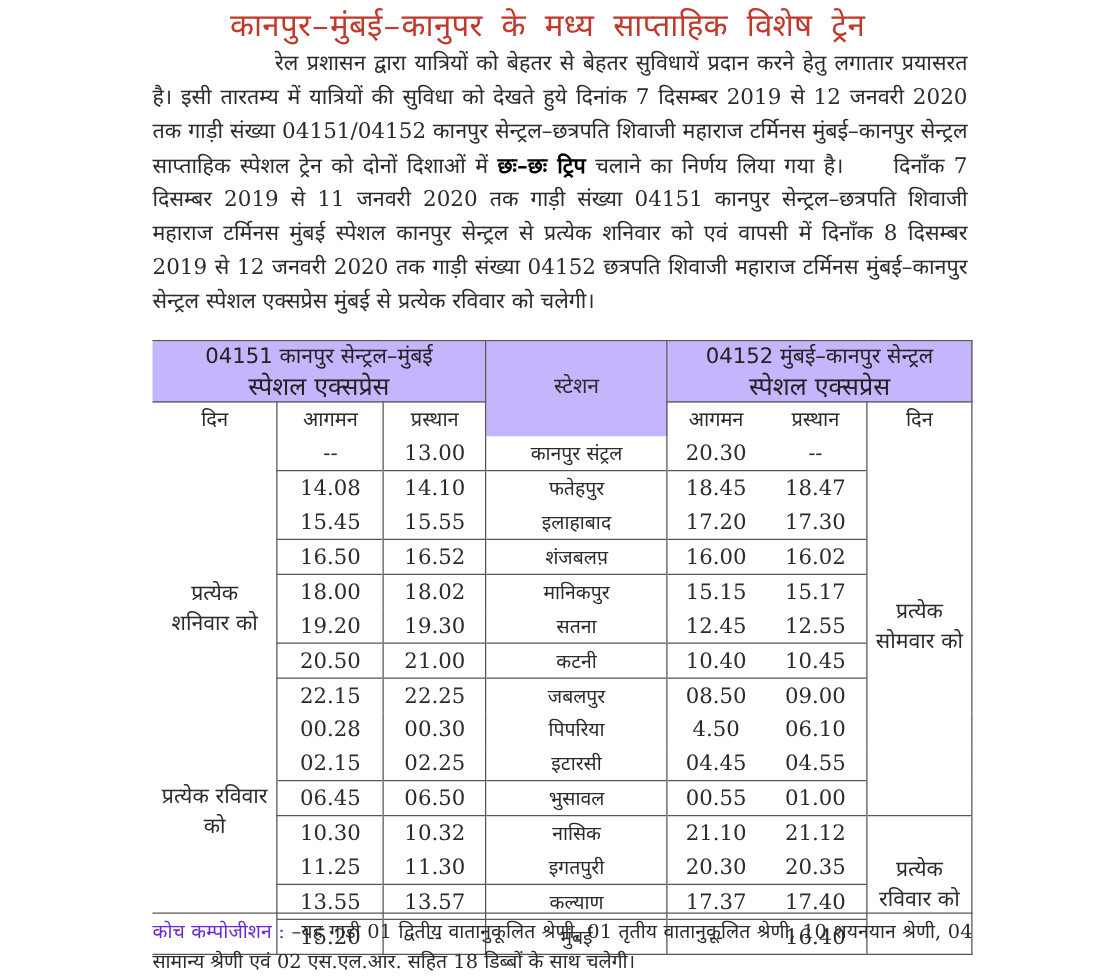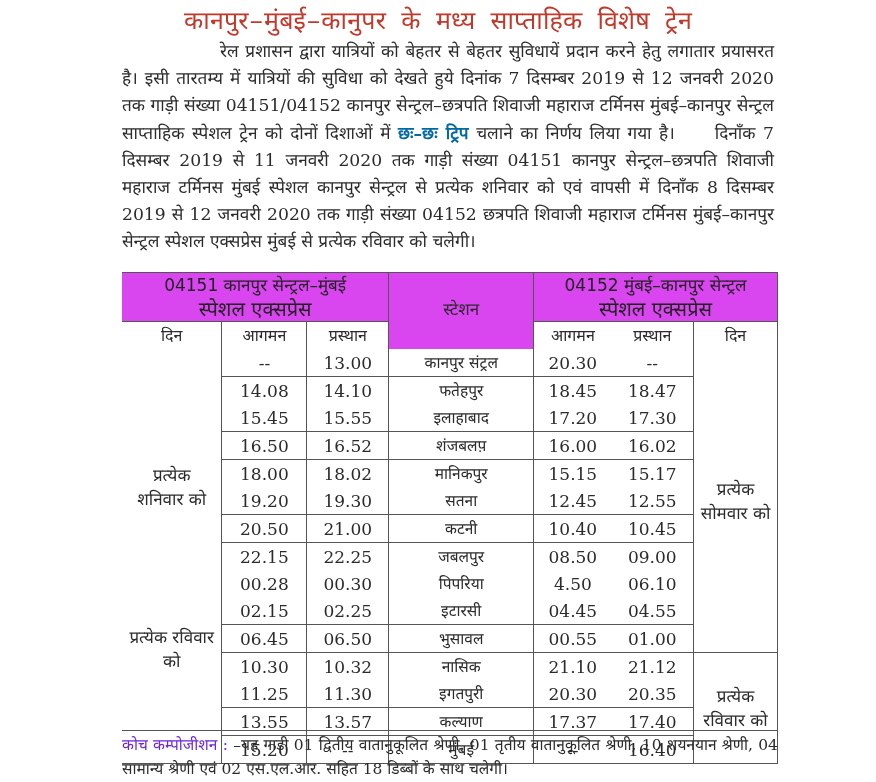--- a/index.html
+++ b/index.html
@@ -14,32 +14,32 @@
       font-family: Liberation Mono, monospace; letter-spacing: 0.2px;
     }
     .para {
       position: absolute; left: 122px; top: 38px; width: 652px;
       font-size: 17.2px; line-height: 27.2px; text-align: justify;
       color: #2b2b2b;
       font-family: "DejaVu Serif", serif;
     }
     .para .indent { display: inline-block; width: 98px; }
     .para .gap { display: inline-block; width: 40px; }
-    .para .hl { color: #0369a1; font-weight: bold; }
+    .para .hl { color: #000000; font-weight: bold; }
 
     table.tt {
       position: absolute; left: 122px; top: 272px; width: 656px;
       border-collapse: collapse; font-size: 17px;
       font-family: "DejaVu Serif", serif; color: #2b2b2b;
     }
     table.tt td, table.tt th {
       padding: 0; text-align: center; vertical-align: middle;
       font-weight: normal; height: 27px; line-height: 24px;
     }
-    .hdr { background: #d946ef; }
+    .hdr { background: #c4b5fd; }
     .hdr-train { font-family: "DejaVu Sans", sans-serif; font-size: 17px; line-height: 28px; color: #222; }
     .hdr-train .sub { font-size: 20px; font-family: "DejaVu Serif", serif; }
     .br { border-right: 1.5px solid #555; }
     .bt { border-top: 1.5px solid #555; }
     .bb { border-bottom: 1.5px solid #555; }
     .day { line-height: 32px; font-size: 17px; }
     .st { font-size: 15.5px; }
     .colhdr { font-size: 16px; }
 
     .footer {

